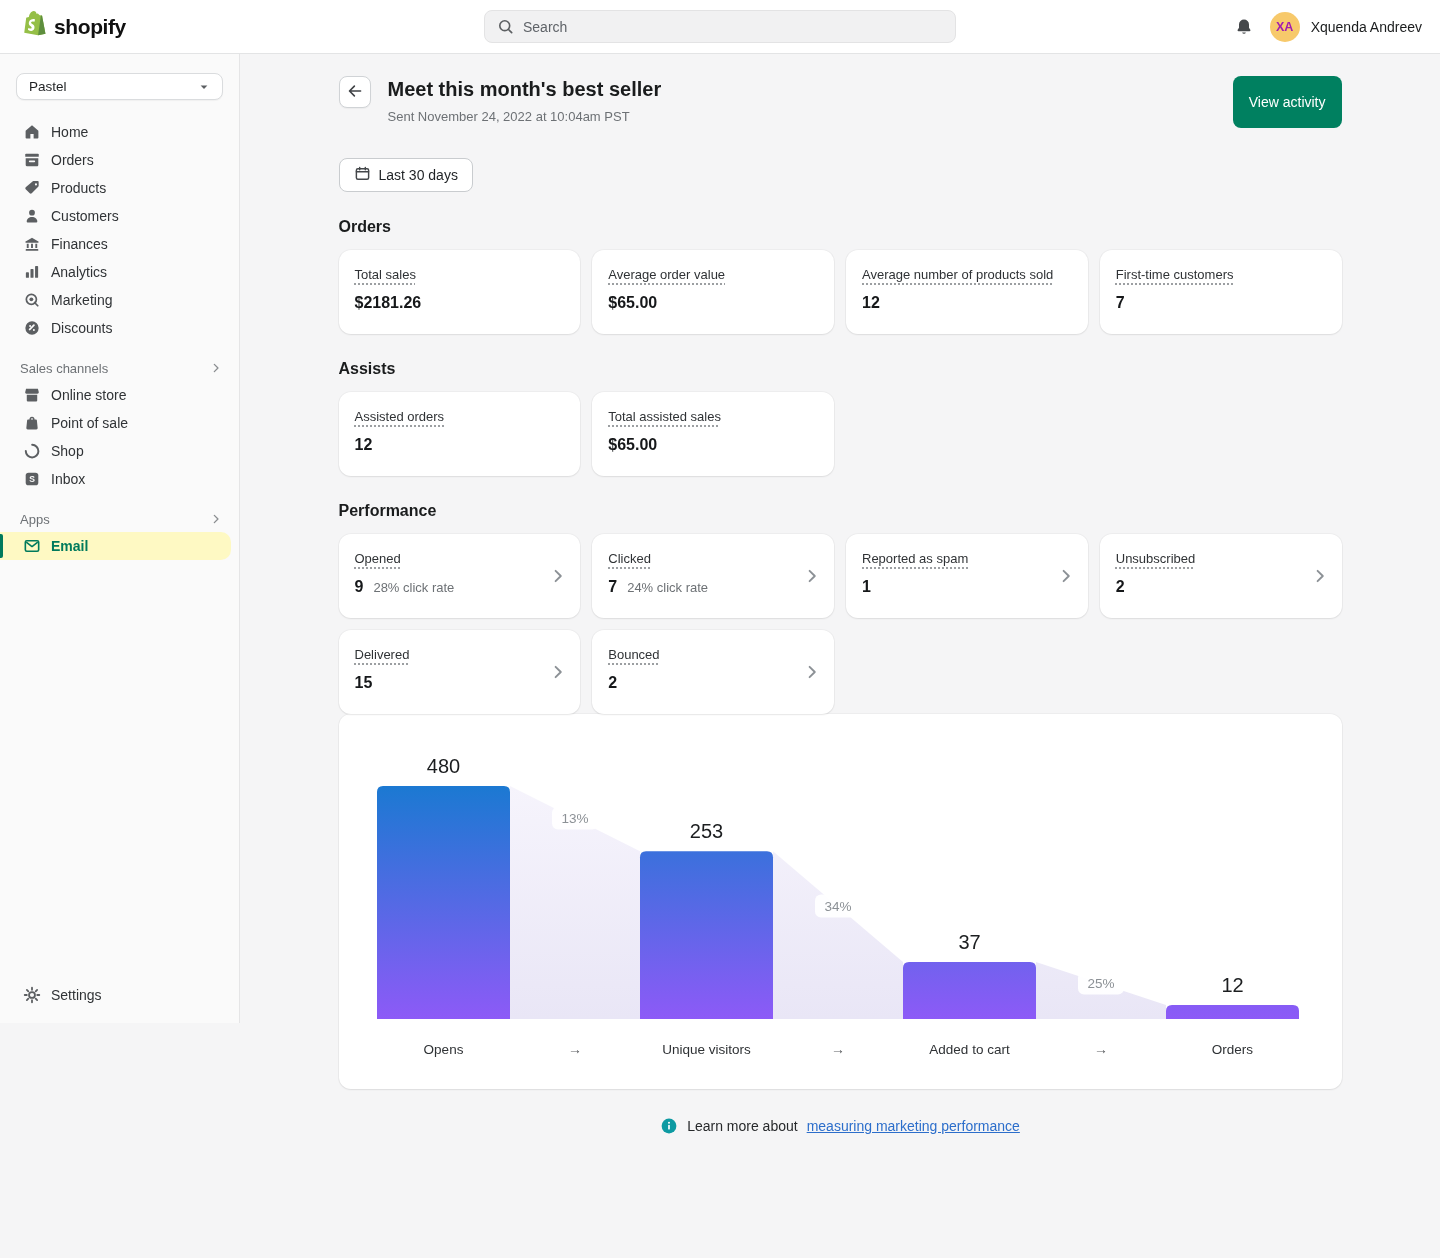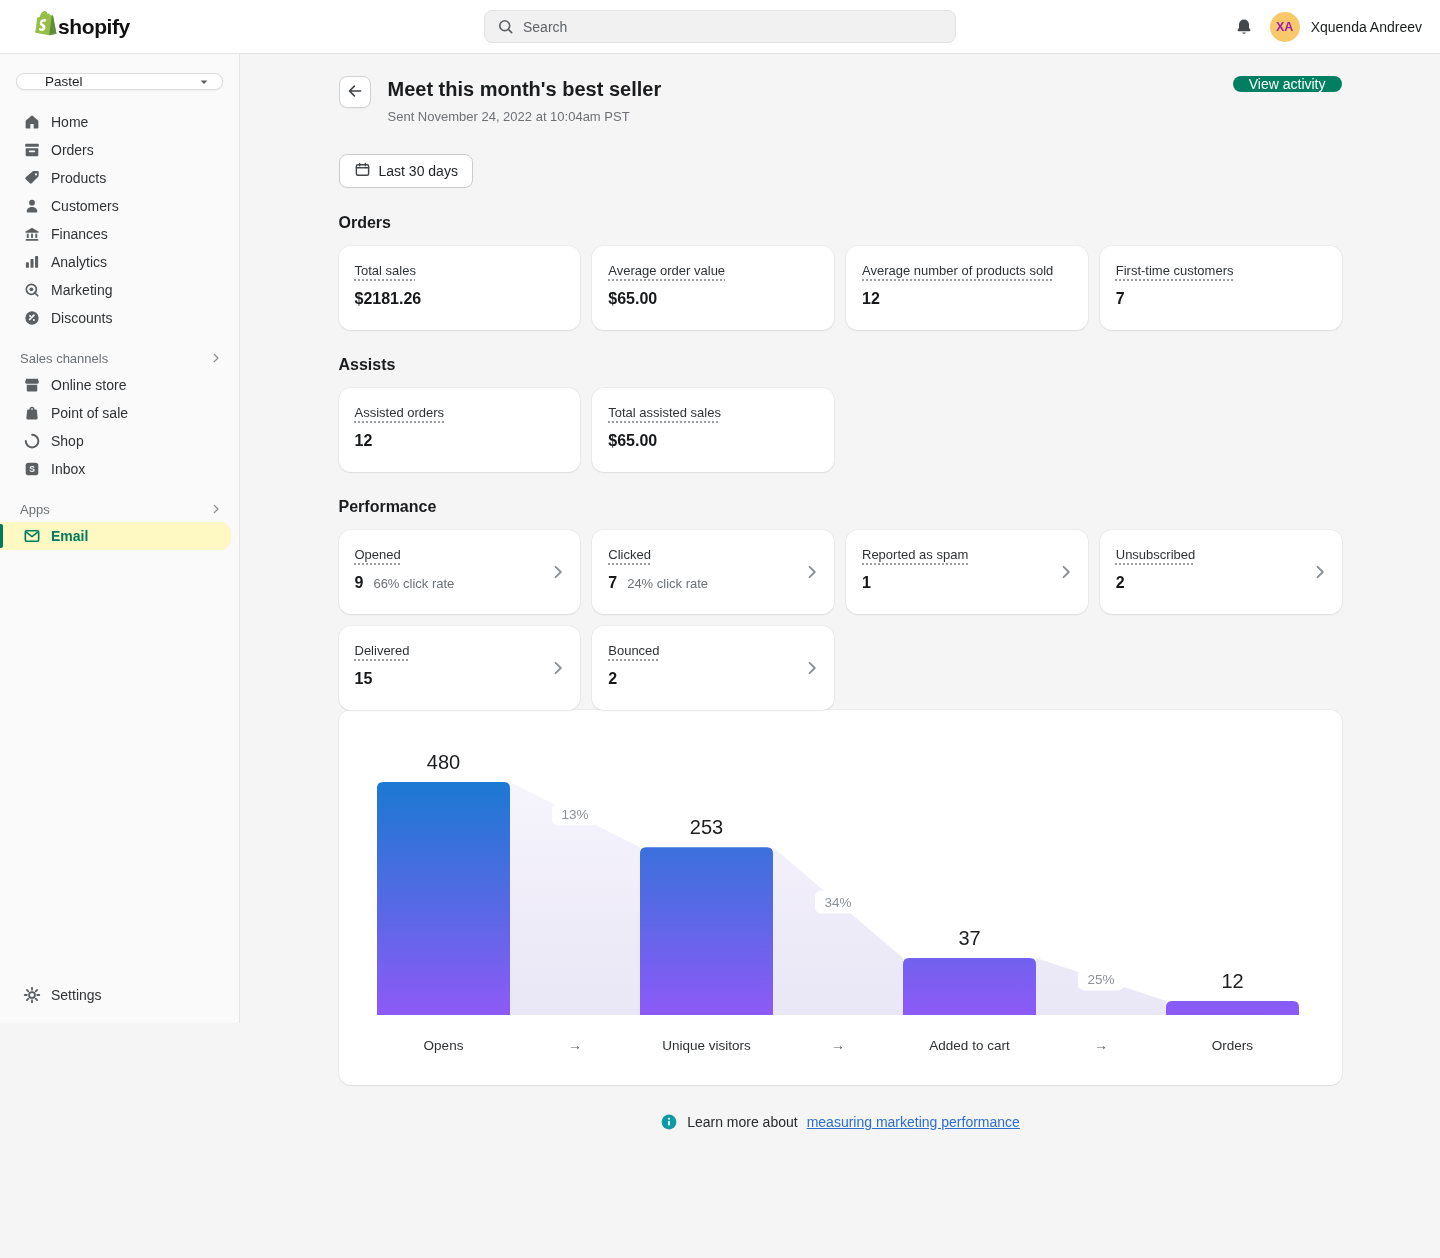--- a/index.html
+++ b/index.html
@@ -2,21 +2,21 @@
 <html><head>
 <meta charset="utf-8">
 <style>
   * { box-sizing: border-box; }
   html,body { margin:0; padding:0; width:1440px; height:1258px; overflow:hidden;
     font-family:"Liberation Sans","DejaVu Sans",sans-serif; background:#f5f5f6; color:#1a1c1d; }
 
   
   .topbar { position:relative; height:54px; background:#fff; border-bottom:1px solid #e3e4e5;
     display:flex; align-items:center; z-index:5; }
-  .brand { display:flex; align-items:center; padding-left:22px;margin-left:11px; }
+  .brand { display:flex; align-items:center; gap:7px; padding-left:22px; }
   .brand-word { font-size:21px; font-weight:800; letter-spacing:-0.4px; color:#111; }
   .search-wrap { position:absolute; left:50%; transform:translateX(-50%); width:472px; height:33px; }
   .search-wrap input { width:100%; height:100%; background:#f1f1f2; border:1px solid #e3e3e4;
     border-radius:8px; padding:0 12px 0 38px; font-size:14px; color:#000000; outline:none;
     font-family:inherit; }
   .search-wrap input::placeholder { color:#5f6368; }
   .search-icon { position:absolute; left:12px; top:7px; width:19px; height:19px; color:#5c5f62; }
   .topbar-right { position:absolute; right:18px; display:flex; align-items:center; gap:16px; }
   .bell { width:20px; height:20px; color:#45484b; }
   .account { display:flex; align-items:center; gap:11px; cursor:pointer; }
@@ -25,23 +25,23 @@
   .account-name { font-size:14px; font-weight:500; color:#1a1c1d; }
 
   
   .app { display:flex; align-items:flex-start; }
   .sidebar { width:240px; height:969px; background:#fafafa; border-right:1px solid #e5e5e6;
     position:relative; flex:none; }
   .main { flex:1; padding:22px 0 48px; }
   .content { width:1003px; margin:0 auto; }
 
   
-  .store-select { margin:19px 16px 0; height:17px; background:#fff; border:1px solid #dadcde;
+  .store-select { margin:19px 16px 0; height:27px; background:#fff; border:1px solid #dadcde;
     border-radius:8px; display:flex; align-items:center; justify-content:space-between;
-    padding:0 10px 0 28px; font-size:13.5px; color:#1f2123; cursor:pointer;
+    padding:0 10px 0 12px; font-size:13.5px; color:#1f2123; cursor:pointer;
     box-shadow:0 1px 1px rgba(0,0,0,.04); }
   .caret { width:16px; height:16px; color:#5c5f62; }
   .nav { margin-top:18px; }
   .nav-item { display:flex; align-items:center; gap:10px; height:28px; padding:0 14px 0 23px;
     font-size:14px; color:#303336; cursor:pointer; position:relative; }
   .nav-icon { width:18px; height:18px; color:#5c5f62; flex:none; display:flex; }
   .nav-icon svg { width:18px; height:18px; }
   .nav-item.selected { background:#fef9c3; border-radius:0 10px 10px 0; margin-right:8px;
     color:#007a5c; font-weight:600; }
   .nav-item.selected .nav-icon { color:#007a5c; }
@@ -56,21 +56,21 @@
 
   
   .page-header { display:flex; align-items:flex-start; }
   .back-btn { width:32px; height:32px; background:#fff; border:1px solid #d0d3d6; border-radius:8px;
     display:flex; align-items:center; justify-content:center; cursor:pointer; flex:none;
     box-shadow:0 1px 1px rgba(0,0,0,.04); }
   .back-btn svg { width:18px; height:18px; color:#3f4246; }
   .title-block { margin-left:17px; }
   .page-title { font-size:20px; font-weight:700; color:#1a1c1d; line-height:26px; }
   .page-subtitle { font-size:13px; color:#6d7175; margin-top:7px; }
-  .view-activity-btn { margin-left:auto; height:16px; background:#008060; color:#fff; border:none;
+  .view-activity-btn { margin-left:auto; height:52px; background:#008060; color:#fff; border:none;
     border-radius:8px; padding:0 16px; font-size:14px; font-weight:500; cursor:pointer;
     font-family:inherit; }
   .date-filter { margin-top:30px; display:inline-flex; align-items:center; gap:8px; height:34px;
     background:#fff; border:1px solid #c9cccf; border-radius:8px; padding:0 14px; font-size:14px;
     font-weight:500; color:#1f2225; cursor:pointer; }
   .date-filter svg { width:17px; height:17px; color:#44474a; }
 
   
   .section-title { font-size:16px; font-weight:700; color:#1a1c1d; margin:26px 0 14px; }
   .card-grid { display:grid; grid-template-columns:repeat(4,1fr); gap:12px; }
@@ -353,21 +353,21 @@
             </div></div>
           <div class="metric-card"><span class="metric-label">Total assisted sales</span><div class="metric-value-row">
               <span class="metric-value">$65.00</span>
             </div></div>
         </div>
 
       <div class="section-title">Performance</div>
       <div class="card-grid" id="performance-grid">
           <div class="metric-card clickable"><span class="metric-label">Opened</span><div class="metric-value-row">
               <span class="metric-value">9</span>
-              <span class="metric-sub">66% click rate</span>
+              <span class="metric-sub">28% click rate</span>
             </div><span class="card-chevron"><svg viewBox="0 0 20 20" fill="currentColor">
                 <path d="m7.6 4.8 5.2 5.2-5.2 5.2" fill="none" stroke="currentColor" stroke-width="1.9" stroke-linecap="round" stroke-linejoin="round"></path>
               </svg></span></div>
           <div class="metric-card clickable"><span class="metric-label">Clicked</span><div class="metric-value-row">
               <span class="metric-value">7</span>
               <span class="metric-sub">24% click rate</span>
             </div><span class="card-chevron"><svg viewBox="0 0 20 20" fill="currentColor">
                 <path d="m7.6 4.8 5.2 5.2-5.2 5.2" fill="none" stroke="currentColor" stroke-width="1.9" stroke-linecap="round" stroke-linejoin="round"></path>
               </svg></span></div>
           <div class="metric-card clickable"><span class="metric-label">Reported as spam</span><div class="metric-value-row">

